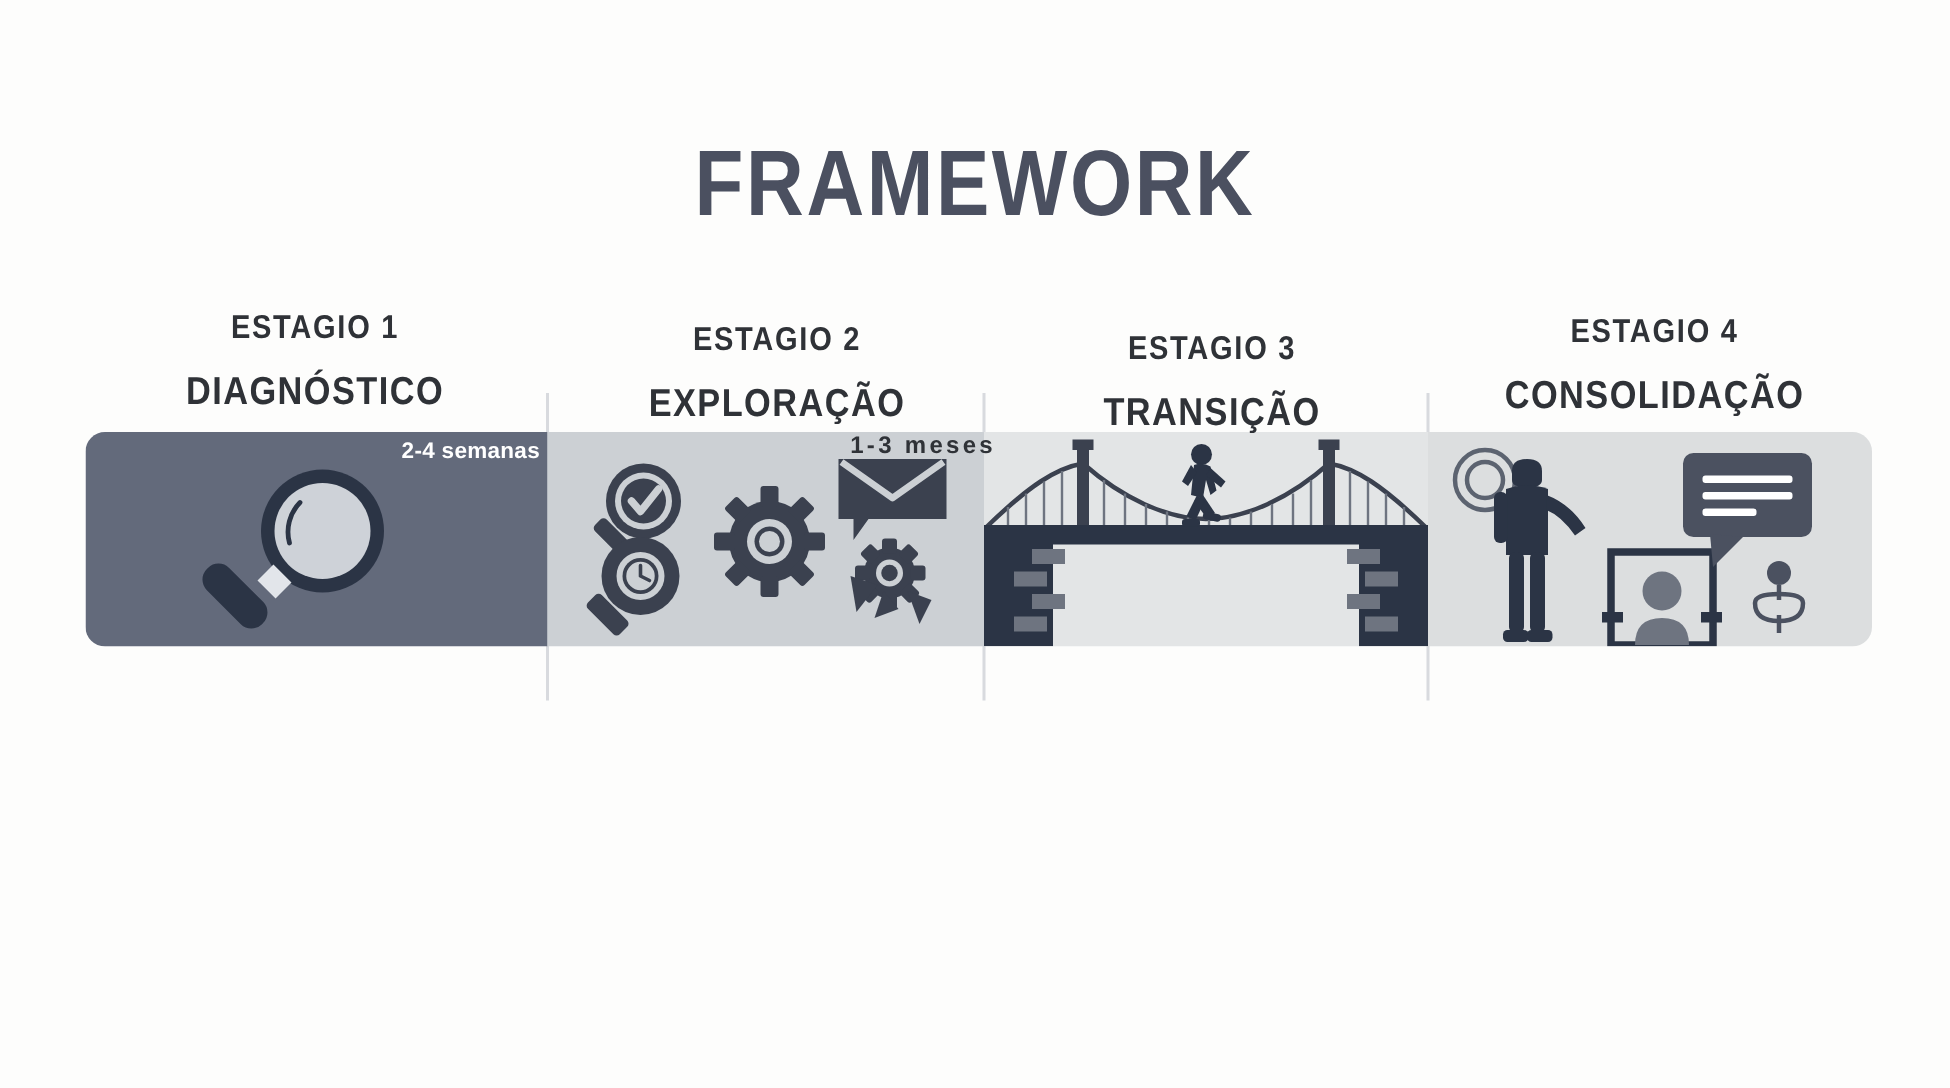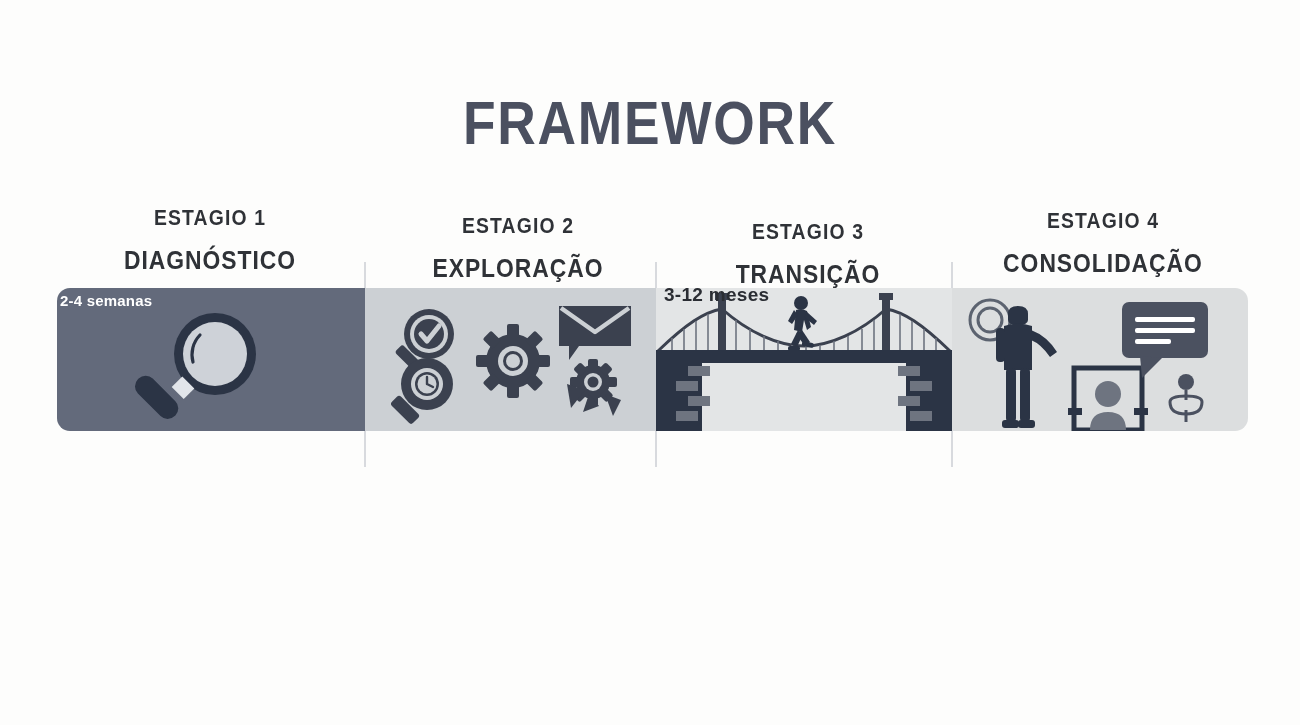--- a/index.html
+++ b/index.html
@@ -96,21 +96,21 @@
   }
 
   .head1 { left: 60px;  top: 206px; width: 300px; }
   .head2 { left: 372px; top: 214px; width: 292px; }
   .head3 { left: 664px; top: 220px; width: 288px; }
   .head4 { left: 958px; top: 209px; width: 290px; }
 
   
   .dur {
     position: absolute;
-    text-align: left;
+    text-align: right;
     font-family: "Liberation Sans", sans-serif;
     font-weight: bold;
     white-space: nowrap;
     z-index: 6;
   }
   .dur1 { left: 60px;  top: 292px; width: 300px; font-size: 15px; color: #ffffff; letter-spacing: .2px; }
   .dur2 { left: 372px; top: 289px; width: 292px; font-size: 16px; color: #2f3237; letter-spacing: 2.2px; }
   .dur3 { left: 664px; top: 284px; width: 288px; font-size: 19px; color: #2a2d33; letter-spacing: .3px; }
   .dur4 { left: 958px; top: 289px; width: 290px; font-size: 13px; color: #2f3237; letter-spacing: .2px; }
 
@@ -336,15 +336,15 @@
   <div class="head head3">
     <div class="l1">ESTAGIO 3</div>
     <div class="l2">TRANSIÇÃO</div>
   </div>
   <div class="head head4">
     <div class="l1">ESTAGIO 4</div>
     <div class="l2">CONSOLIDAÇÃO</div>
   </div>
 
   <div class="dur dur1">2-4 semanas</div>
-  <div class="dur dur3">3-12 meses</div>
+  <div class="dur dur2">1-3 meses</div>
 
 </div>
 
 </body></html>

